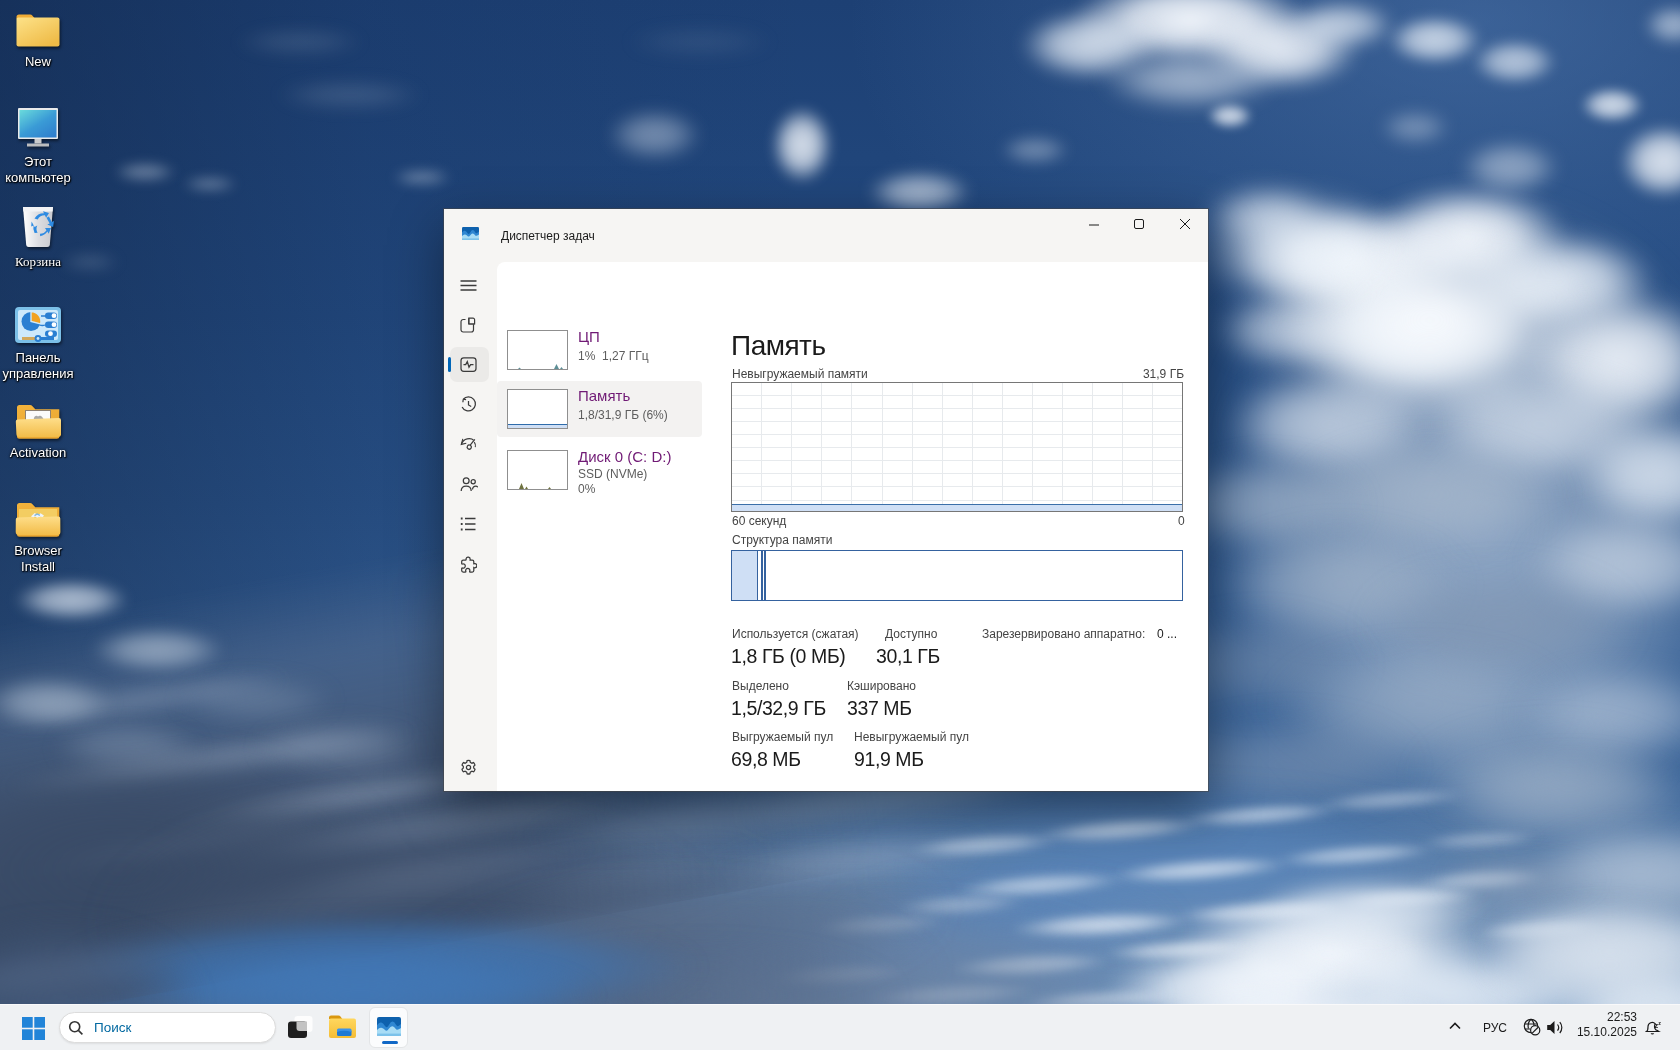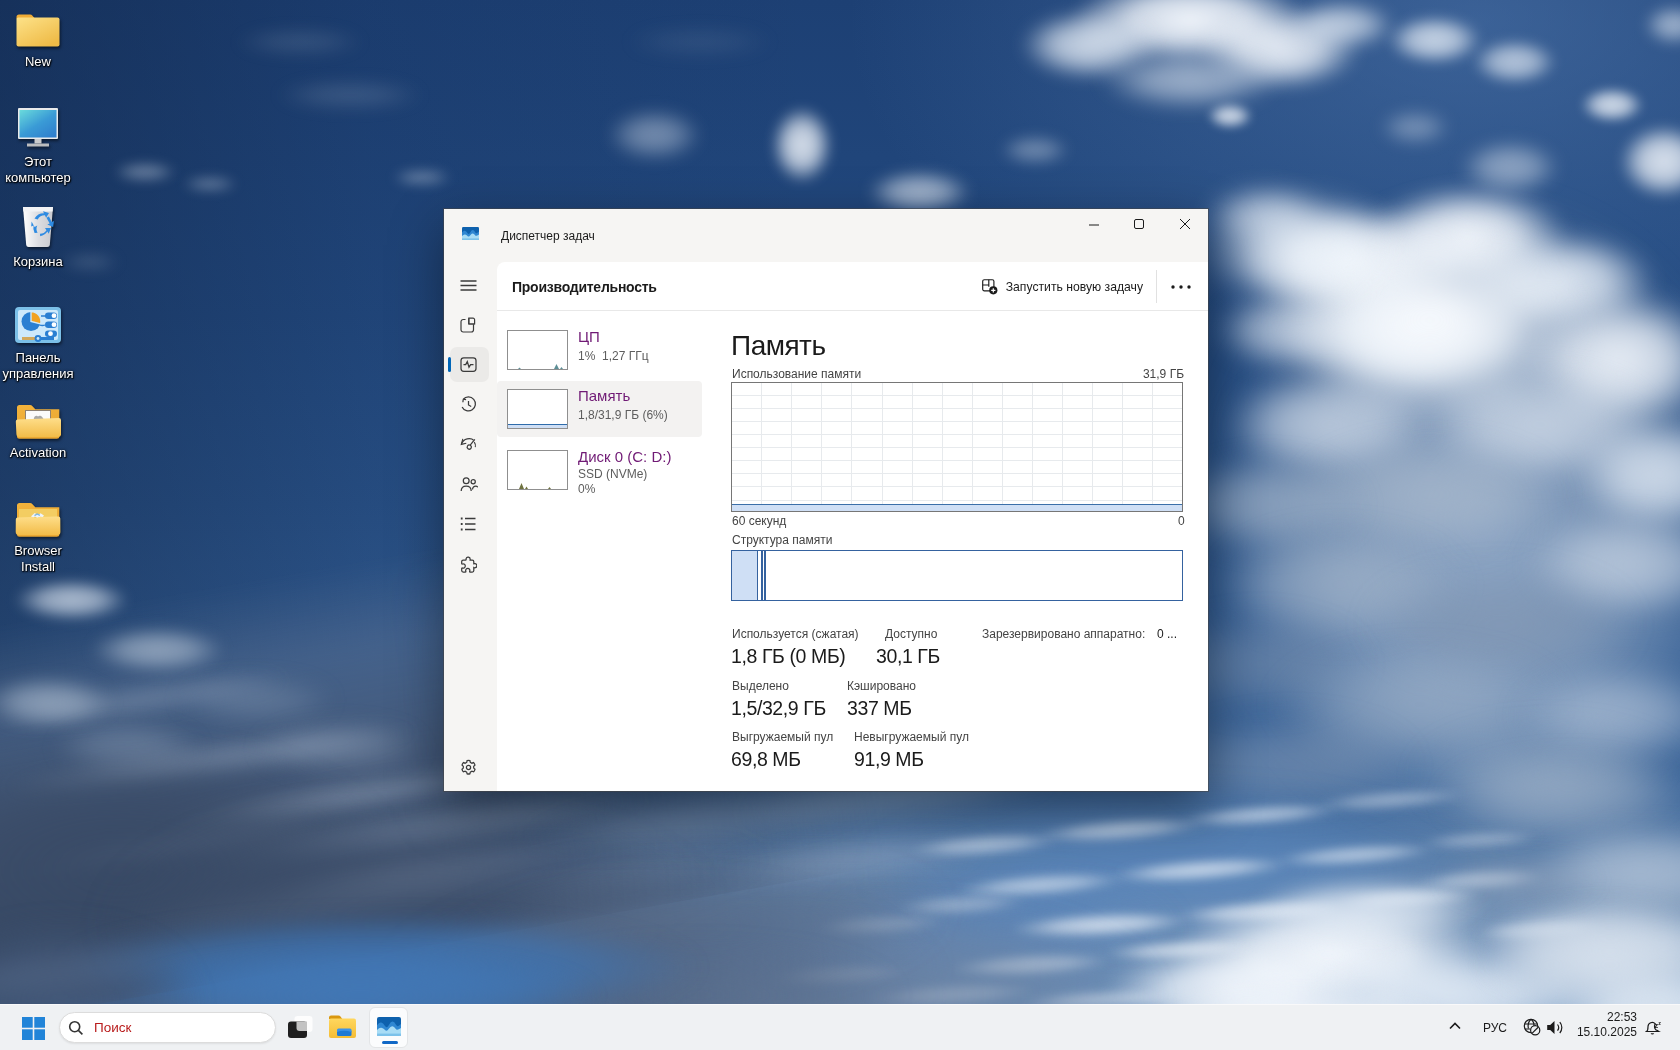--- a/index.html
+++ b/index.html
@@ -62,21 +62,21 @@
 .combar { position:absolute; left:0; top:238px; width:452px; height:51px; border:1px solid #35629f; background:#fff; }
 .cseg1 { position:absolute; left:0; top:0; height:100%; width:26px; background:#cfdff5; border-right:1px solid #35629f; }
 .cln { position:absolute; top:0; height:100%; width:1.5px; background:#35629f; }
 
 
 #tb { position:absolute; left:0; top:1004px; width:1680px; height:46px; background:#eff1f3;
  border-top:1px solid rgba(255,255,255,.6); }
 #search { position:absolute; left:59px; top:7px; width:217px; height:31px; background:#fff;
  border:1px solid #dcdcdc; border-radius:16px; box-shadow:0 1px 2px rgba(0,0,0,.08); }
 #search .smag { position:absolute; left:8px; top:7px; }
-#search .stxt { position:absolute; left:34px; top:7px; font-size:13.5px; color:#b91c1c; }
+#search .stxt { position:absolute; left:34px; top:7px; font-size:13.5px; color:#0369a1; }
 #tmtile { position:absolute; left:369px; top:2px; width:39px; height:41px; background:#fbfcfd;
  border:1px solid #e3e5e7; border-radius:6px; }
 #tmtile .bar { position:absolute; left:12px; bottom:3px; width:16px; height:3.5px; background:#0f67c6; border-radius:2px; }
 .tray { position:absolute; font-size:12px; color:#1b1b1b; }
 .clockbox { position:absolute; right:43px; top:5px; text-align:right; font-size:12px; color:#1b1b1b; line-height:15px; }
 </style>
 </head>
 <body>
 <div id="desk">
   <div id="wall"></div>
@@ -214,21 +214,21 @@
       <linearGradient id="gpc" x1="0" y1="0" x2=".85" y2="1">
           <stop offset="0" stop-color="#6adbdc"></stop>
           <stop offset=".55" stop-color="#3a9bd6"></stop>
           <stop offset="1" stop-color="#2f7fcd"></stop>
         </linearGradient>
       <rect x="19.5" y="32" width="7" height="4.5" fill="#c9cacc"></rect>
       <rect x="12" y="36.5" width="22" height="3" fill="#bcbdbf"></rect>
     </svg>
     <div class="dlbl">Этот<br>компьютер</div>
   </div>
-  <div class="dico" style="left:0;top:204px;">
+  <div class="dico" style="left:0;top:204px;font-family:Liberation Serif, serif;">
     <svg width="46" height="44" viewBox="0 0 46 44" style="filter:drop-shadow(1px 2px 1.5px rgba(0,0,0,.5));">
       <path d="M8,3 h30 l-3.2,38 q-.2,2-2.4,2 h-18.8 q-2.2,0-2.4-2 z" fill="url(#grb)"></path>
       <linearGradient id="grb" x1="0" y1="0" x2="1" y2="0">
           <stop offset="0" stop-color="#ffffff"></stop>
           <stop offset=".5" stop-color="#dcdde1"></stop>
           <stop offset="1" stop-color="#c9cacf"></stop>
         </linearGradient>
       <path d="M8,3 h30 l-.4,4.5 h-29.2 z" fill="#f2f3f5"></path>
       <g fill="#2e8be2">
         <path d="M22.7,15.5 a8,8 0 0 1 7.2-4.2 l1.2,2.5 2.9-4.9 -6-1.6 1,2 a10.8,10.8 0 0 0-9.5,5.3 z"></path>
@@ -361,40 +361,20 @@
       </svg>
     <svg class="sbi" style="top:347px;" width="17" height="17" viewBox="0 0 17 17" fill="none" stroke="#3b3b3b" stroke-width="1.25">
         <path d="M6.1,2.6 a2.1,2.1 0 0 1 4.1,.7 l-.1,.9 h2.2 a1.5,1.5 0 0 1 1.5,1.5 v2 l.9-.1 a2.1,2.1 0 0 1 .7,4.1 q-.9,.3-1.6-.1 v2.9 a1.5,1.5 0 0 1-1.5,1.5 h-2.4 q-.4-.1-.2-.7 a2.1,2.1 0 1 0-3.9-.1 q.2,.7-.3,.8 h-2.3 a1.5,1.5 0 0 1-1.5-1.5 v-2.1 q0-.6,.8-.4 a2.1,2.1 0 1 0 .1-4 q-.9,.3-.9-.4 v-2 a1.5,1.5 0 0 1 1.5-1.5 h2.5 q.5,0,.4-.6 a6,6 0 0 1 0-.9 z"></path>
       </svg>
     <svg class="sbi" style="top:550px;" width="17" height="17" viewBox="0 0 17 17" fill="none" stroke="#3b3b3b" stroke-width="1.25">
         <circle cx="8.5" cy="8.5" r="2.1"></circle>
         <path d="M7.1,1.6 q1.4-.4 2.8,0 l.4,1.7 1.6,.9 1.7-.6 q1,1.1 1.4,2.5 l-1.3,1.2 v1.8 l1.3,1.2 q-.4,1.4-1.4,2.5 l-1.7-.6 -1.6,.9 -.4,1.7 q-1.4,.4-2.8,0 l-.4-1.7 -1.6-.9 -1.7,.6 q-1-1.1-1.4-2.5 l1.3-1.2 v-1.8 l-1.3-1.2 q.4-1.4,1.4-2.5 l1.7,.6 1.6-.9 z"></path>
       </svg>
 
     <div class="content">
-      <div class="hdr">
-        <div class="htitle">Производительность</div>
-        <div class="runbtn">
-          <svg width="16" height="16" viewBox="0 0 16 16" fill="none" stroke="#1b1b1b" stroke-width="1.15">
-              <rect x=".7" y=".7" width="11.2" height="11.2" rx="1.6"></rect>
-              <path d="M6.8,.7 v7 M.7,6 h6.1"></path>
-              <circle cx="11.3" cy="11.3" r="4.1" fill="#1b1b1b" stroke="none"></circle>
-              <path d="M11.3,9.2 v4.2 M9.2,11.3 h4.2" stroke="#fff" stroke-width="1.2"></path>
-            </svg>
-          <span>Запустить новую задачу</span>
-        </div>
-        <div class="hdiv"></div>
-        <div class="dots">
-            <svg width="22" height="6" viewBox="0 0 22 6">
-              <circle cx="3" cy="3" r="1.7" fill="#1b1b1b"></circle>
-              <circle cx="11" cy="3" r="1.7" fill="#1b1b1b"></circle>
-              <circle cx="19" cy="3" r="1.7" fill="#1b1b1b"></circle>
-            </svg>
-          </div>
-      </div>
 
       <div class="pitem" style="top:60px;">
         <div class="pgraph"><svg width="59" height="38">
               <path d="M10,38 l1.5,-1.5 1.5,1.5 z M46,38 l2.5,-5 2.5,5 z M52,38 l1.5,-2 1.5,2 z" fill="#5d8f96"></path>
             </svg></div>
         <div class="pname">ЦП</div>
         <div class="psub">1%&nbsp; 1,27 ГГц</div>
       </div>
       <div class="pitem sel" style="top:119px;">
         <div class="pgraph">
@@ -407,21 +387,21 @@
         <div class="pgraph"><svg width="59" height="38">
               <path d="M11,38 l2.5,-6 2.5,6 z M17,38 l1.5,-2.5 1.5,2.5 z M40,38 l1.5,-2 1.5,2 z" fill="#6f7340"></path>
             </svg></div>
         <div class="pname">Диск 0 (C: D:)</div>
         <div class="psub" style="top:25px;">SSD (NVMe)</div>
         <div class="psub" style="top:40px;">0%</div>
       </div>
 
       <div class="main">
         <div class="h1">Память</div>
-        <div class="lbl" style="left:1px;top:55px;">Использование памяти</div>
+        <div class="lbl" style="left:1px;top:55px;">Невыгружаемый памяти</div>
         <div class="lbl" style="right:24px;top:55px;">31,9 ГБ</div>
         <div class="bigraph">
             <div class="memband"></div>
           </div>
         <div class="lbl" style="left:1px;top:202px;">60 секунд</div>
         <div class="lbl" style="left:447px;top:202px;">0</div>
         <div class="lbl" style="left:1px;top:221px;">Структура памяти</div>
         <div class="combar">
           <div class="cseg1"></div>
           <div class="cln" style="left:29px;"></div>

